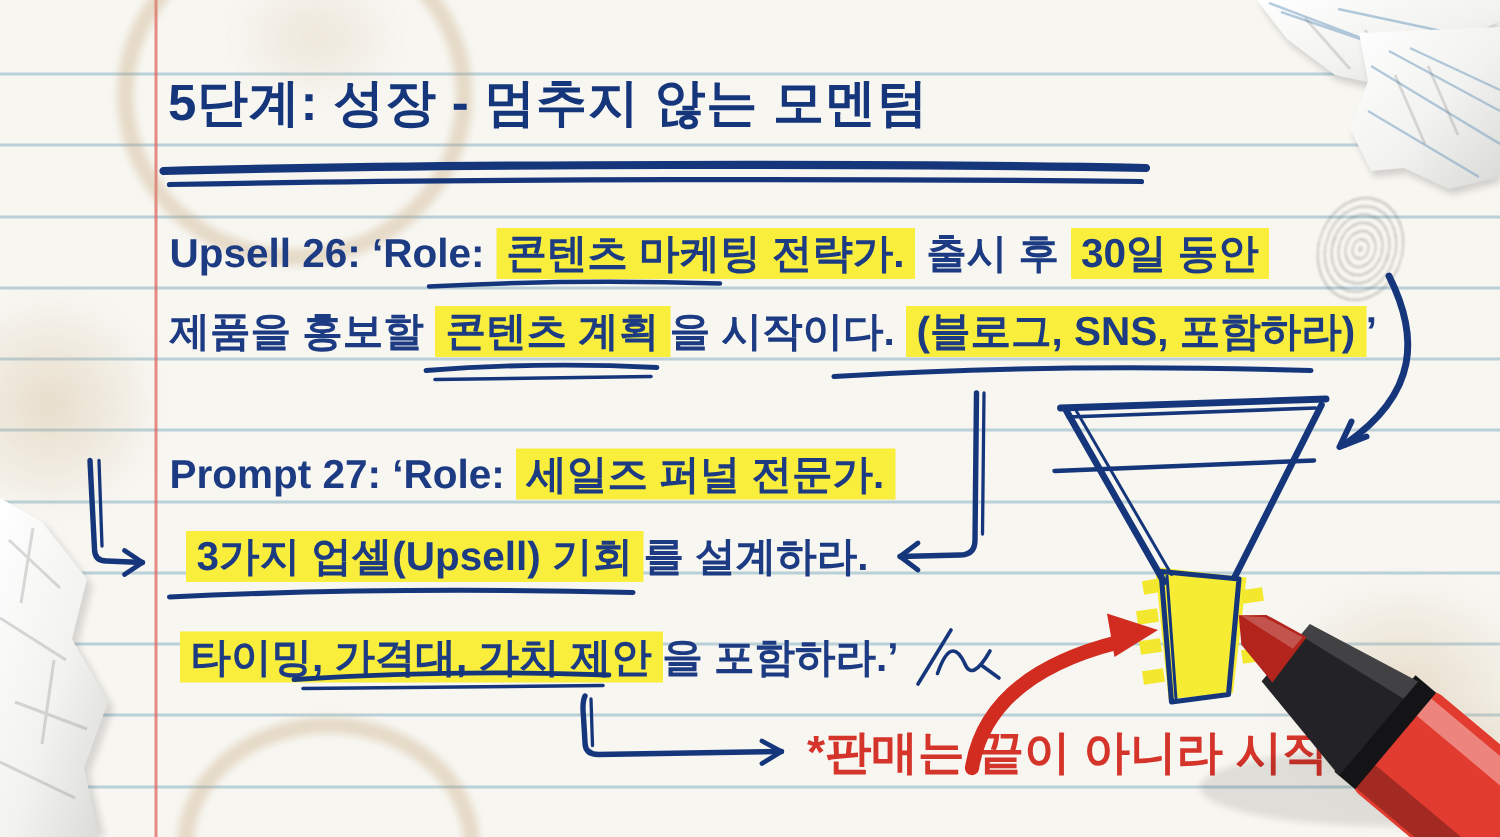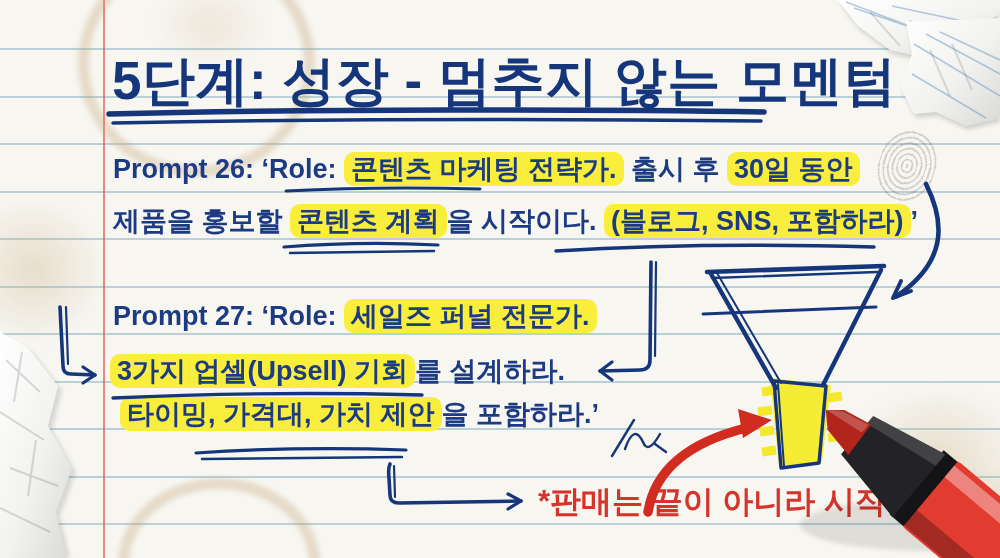--- a/index.html
+++ b/index.html
@@ -30,32 +30,32 @@
   .blob-right2{left:925px;top:465px;width:130px;height:115px;}
   .blob-title{left:150px;top:-20px;width:120px;height:90px;opacity:.6;}
   .fingerprint{
     position:absolute;left:878px;top:130px;width:58px;height:72px;border-radius:50%;
     background:repeating-radial-gradient(ellipse at 50% 50%,rgba(55,55,55,0.28) 0 1.5px,transparent 1.5px 4.5px);
     filter:blur(.6px);opacity:.75;transform:rotate(18deg);
   }
   
   .title{
     position:absolute;left:112px;top:46px;
-    font-size:53px;font-weight:800;color:#16367c;letter-spacing:.5px;white-space:pre;
+    font-size:34px;font-weight:800;color:#16367c;letter-spacing:.5px;white-space:pre;
   }
   .line{
     position:absolute;font-size:27px;font-weight:700;color:#1c3b82;white-space:pre;
   }
   .l-p26a{left:113px;top:151px;}
   .l-p26b{left:113px;top:203px;}
   .l-p27a{left:113px;top:298px;}
-  .l-p27b{left:110px;top:353px;}
-  .l-p27c{left:110px;top:396px;padding-left:10px;}
+  .l-p27b{left:124px;top:353px;}
+  .l-p27c{left:110px;top:420px;padding-left:10px;}
   .hl{
-    background:#f8ee3b;border-radius:10px;padding:2px 7px;
+    background:#f8ee3b;border-radius:0;padding:2px 7px;
     box-decoration-break:clone;-webkit-box-decoration-break:clone;
   }
   .callout{
     position:absolute;left:538px;top:481px;
     font-size:31px;font-weight:800;color:#d5342a;white-space:pre;
   }
   .ink-layer{position:absolute;inset:0;pointer-events:none;}
 </style>
 </head>
 <body>
@@ -66,21 +66,21 @@
 <div class="stain-ring ring1"></div>
 <div class="stain-ring ring2"></div>
 <div class="stain-blob blob-left"></div>
 <div class="stain-blob blob-right1"></div>
 <div class="stain-blob blob-right2"></div>
 <div class="stain-blob blob-title"></div>
 <div class="fingerprint"></div>
 
 <div class="title">5단계: 성장 - 멈추지 않는 모멘텀</div>
 
-<div class="line l-p26a"><span>Prompt 26: ‘Role: </span><span class="hl">콘텐츠 마케팅 전략가.</span><span> 출시 후 </span><span class="hl">30일 동안</span></div>
+<div class="line l-p26a"><span>Upsell 26: ‘Role: </span><span class="hl">콘텐츠 마케팅 전략가.</span><span> 출시 후 </span><span class="hl">30일 동안</span></div>
 
 <div class="line l-p26b"><span>제품을 홍보할 </span><span class="hl">콘텐츠 계획</span><span>을 시작이다. </span><span class="hl">(블로그, SNS, 포함하라)</span><span>’</span></div>
 
 <div class="line l-p27a"><span>Prompt 27: ‘Role: </span><span class="hl">세일즈 퍼널 전문가.</span></div>
 
 <div class="line l-p27b"><span class="hl">3가지 업셀(Upsell) 기회</span><span>를 설계하라.</span></div>
 
 <div class="line l-p27c"><span class="hl">타이밍, 가격대, 가치 제안</span><span>을 포함하라.’</span></div>
 
 <div class="callout">*판매는 끝이 아니라 시작이다.*</div>

